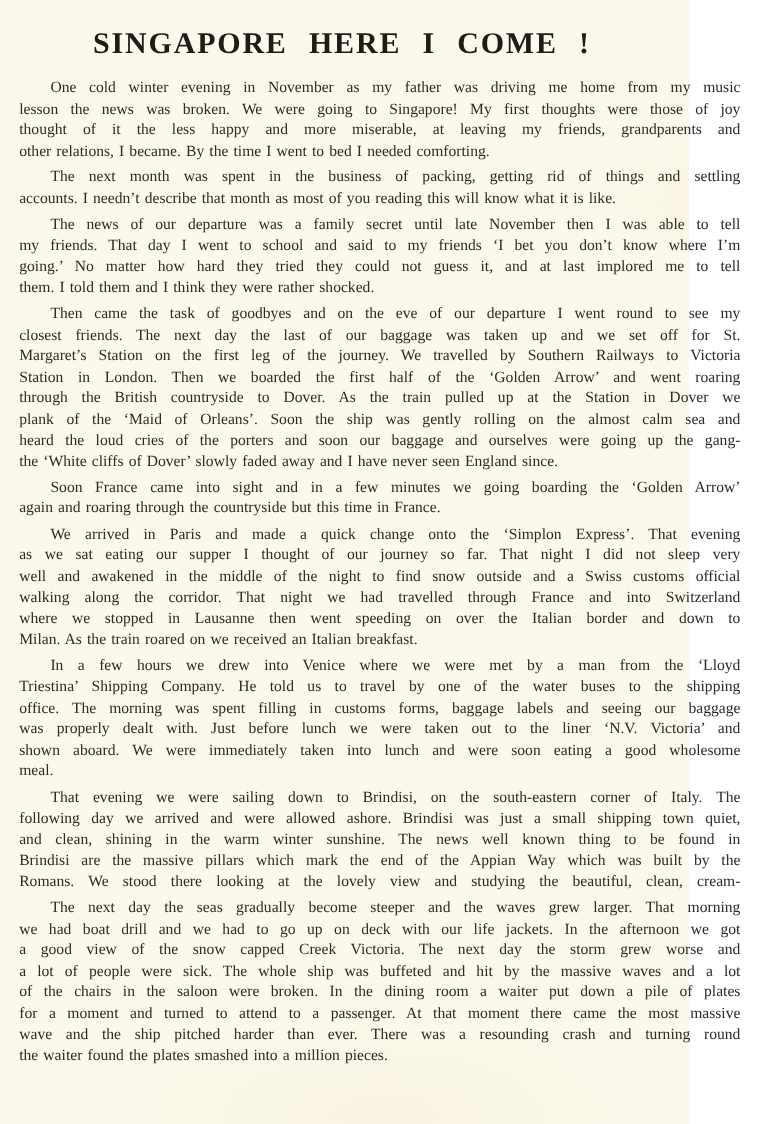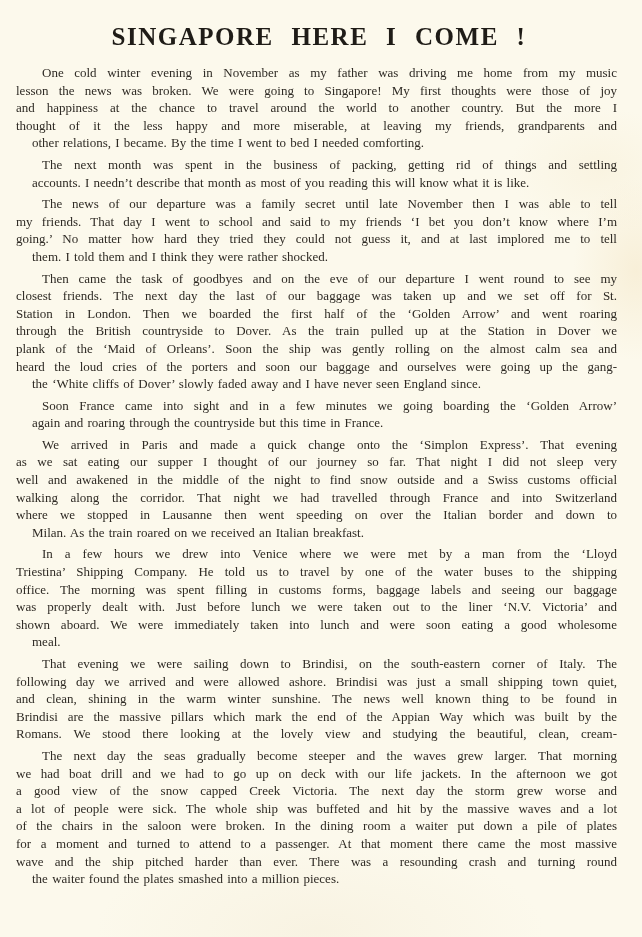--- a/index.html
+++ b/index.html
@@ -7,21 +7,21 @@
     padding: 0;
   }
   body {
     width: 642px;
     height: 937px;
     overflow: hidden;
     font-family: "Liberation Serif", "DejaVu Serif", serif;
   }
   .page {
     position: relative;
-    width: 642px;
+    width: 574px;
     height: 937px;
     box-sizing: border-box;
     padding: 22px 20px 0 16px;
     background:
       radial-gradient(ellipse 90px 130px at 636px 270px, rgba(238,216,170,0.30), transparent 70%),
       radial-gradient(ellipse 130px 90px at 600px 170px, rgba(242,228,192,0.25), transparent 70%),
       radial-gradient(ellipse 300px 120px at 320px 930px, rgba(236,224,196,0.25), transparent 75%),
       #fcf9ec;
     color: #2e2a24;
   }
@@ -51,50 +51,49 @@
     -moz-text-align-last: justify;
     white-space: normal;
     overflow: visible;
   }
   .line.first {
     text-indent: 26px;
     font-family: Liberation Serif, serif;
   }
   .line.last {
     text-align-last: left;
-    margin-left: 16px;
     -moz-text-align-last: left;
   }
 </style>
 </head>
 <body>
 
 <div class="page">
   <h1 class="title">SINGAPORE HERE I COME !</h1>
   <div class="story" id="story">
       <div class="para">
         <div class="line first">One cold winter evening in November as my father was driving me home from my music</div>
         <div class="line">lesson the news was broken. We were going to Singapore! My first thoughts were those of joy</div>
-        <div class="line">and happiness at the chance to travel around the world to another country. But the more I</div>
         <div class="line">thought of it the less happy and more miserable, at leaving my friends, grandparents and</div>
         <div class="line last">other relations, I became. By the time I went to bed I needed comforting.</div>
       </div>
       <div class="para">
         <div class="line first">The next month was spent in the business of packing, getting rid of things and settling</div>
         <div class="line last">accounts. I needn’t describe that month as most of you reading this will know what it is like.</div>
       </div>
       <div class="para">
         <div class="line first">The news of our departure was a family secret until late November then I was able to tell</div>
         <div class="line">my friends. That day I went to school and said to my friends ‘I bet you don’t know where I’m</div>
         <div class="line">going.’ No matter how hard they tried they could not guess it, and at last implored me to tell</div>
         <div class="line last">them. I told them and I think they were rather shocked.</div>
       </div>
       <div class="para">
         <div class="line first">Then came the task of goodbyes and on the eve of our departure I went round to see my</div>
         <div class="line">closest friends. The next day the last of our baggage was taken up and we set off for St.</div>
+        <div class="line">Margaret’s Station on the first leg of the journey. We travelled by Southern Railways to Victoria</div>
         <div class="line">Station in London. Then we boarded the first half of the ‘Golden Arrow’ and went roaring</div>
         <div class="line">through the British countryside to Dover. As the train pulled up at the Station in Dover we</div>
         <div class="line">plank of the ‘Maid of Orleans’. Soon the ship was gently rolling on the almost calm sea and</div>
         <div class="line">heard the loud cries of the porters and soon our baggage and ourselves were going up the gang-</div>
         <div class="line last">the ‘White cliffs of Dover’ slowly faded away and I have never seen England since.</div>
       </div>
       <div class="para">
         <div class="line first">Soon France came into sight and in a few minutes we going boarding the ‘Golden Arrow’</div>
         <div class="line last">again and roaring through the countryside but this time in France.</div>
       </div>

